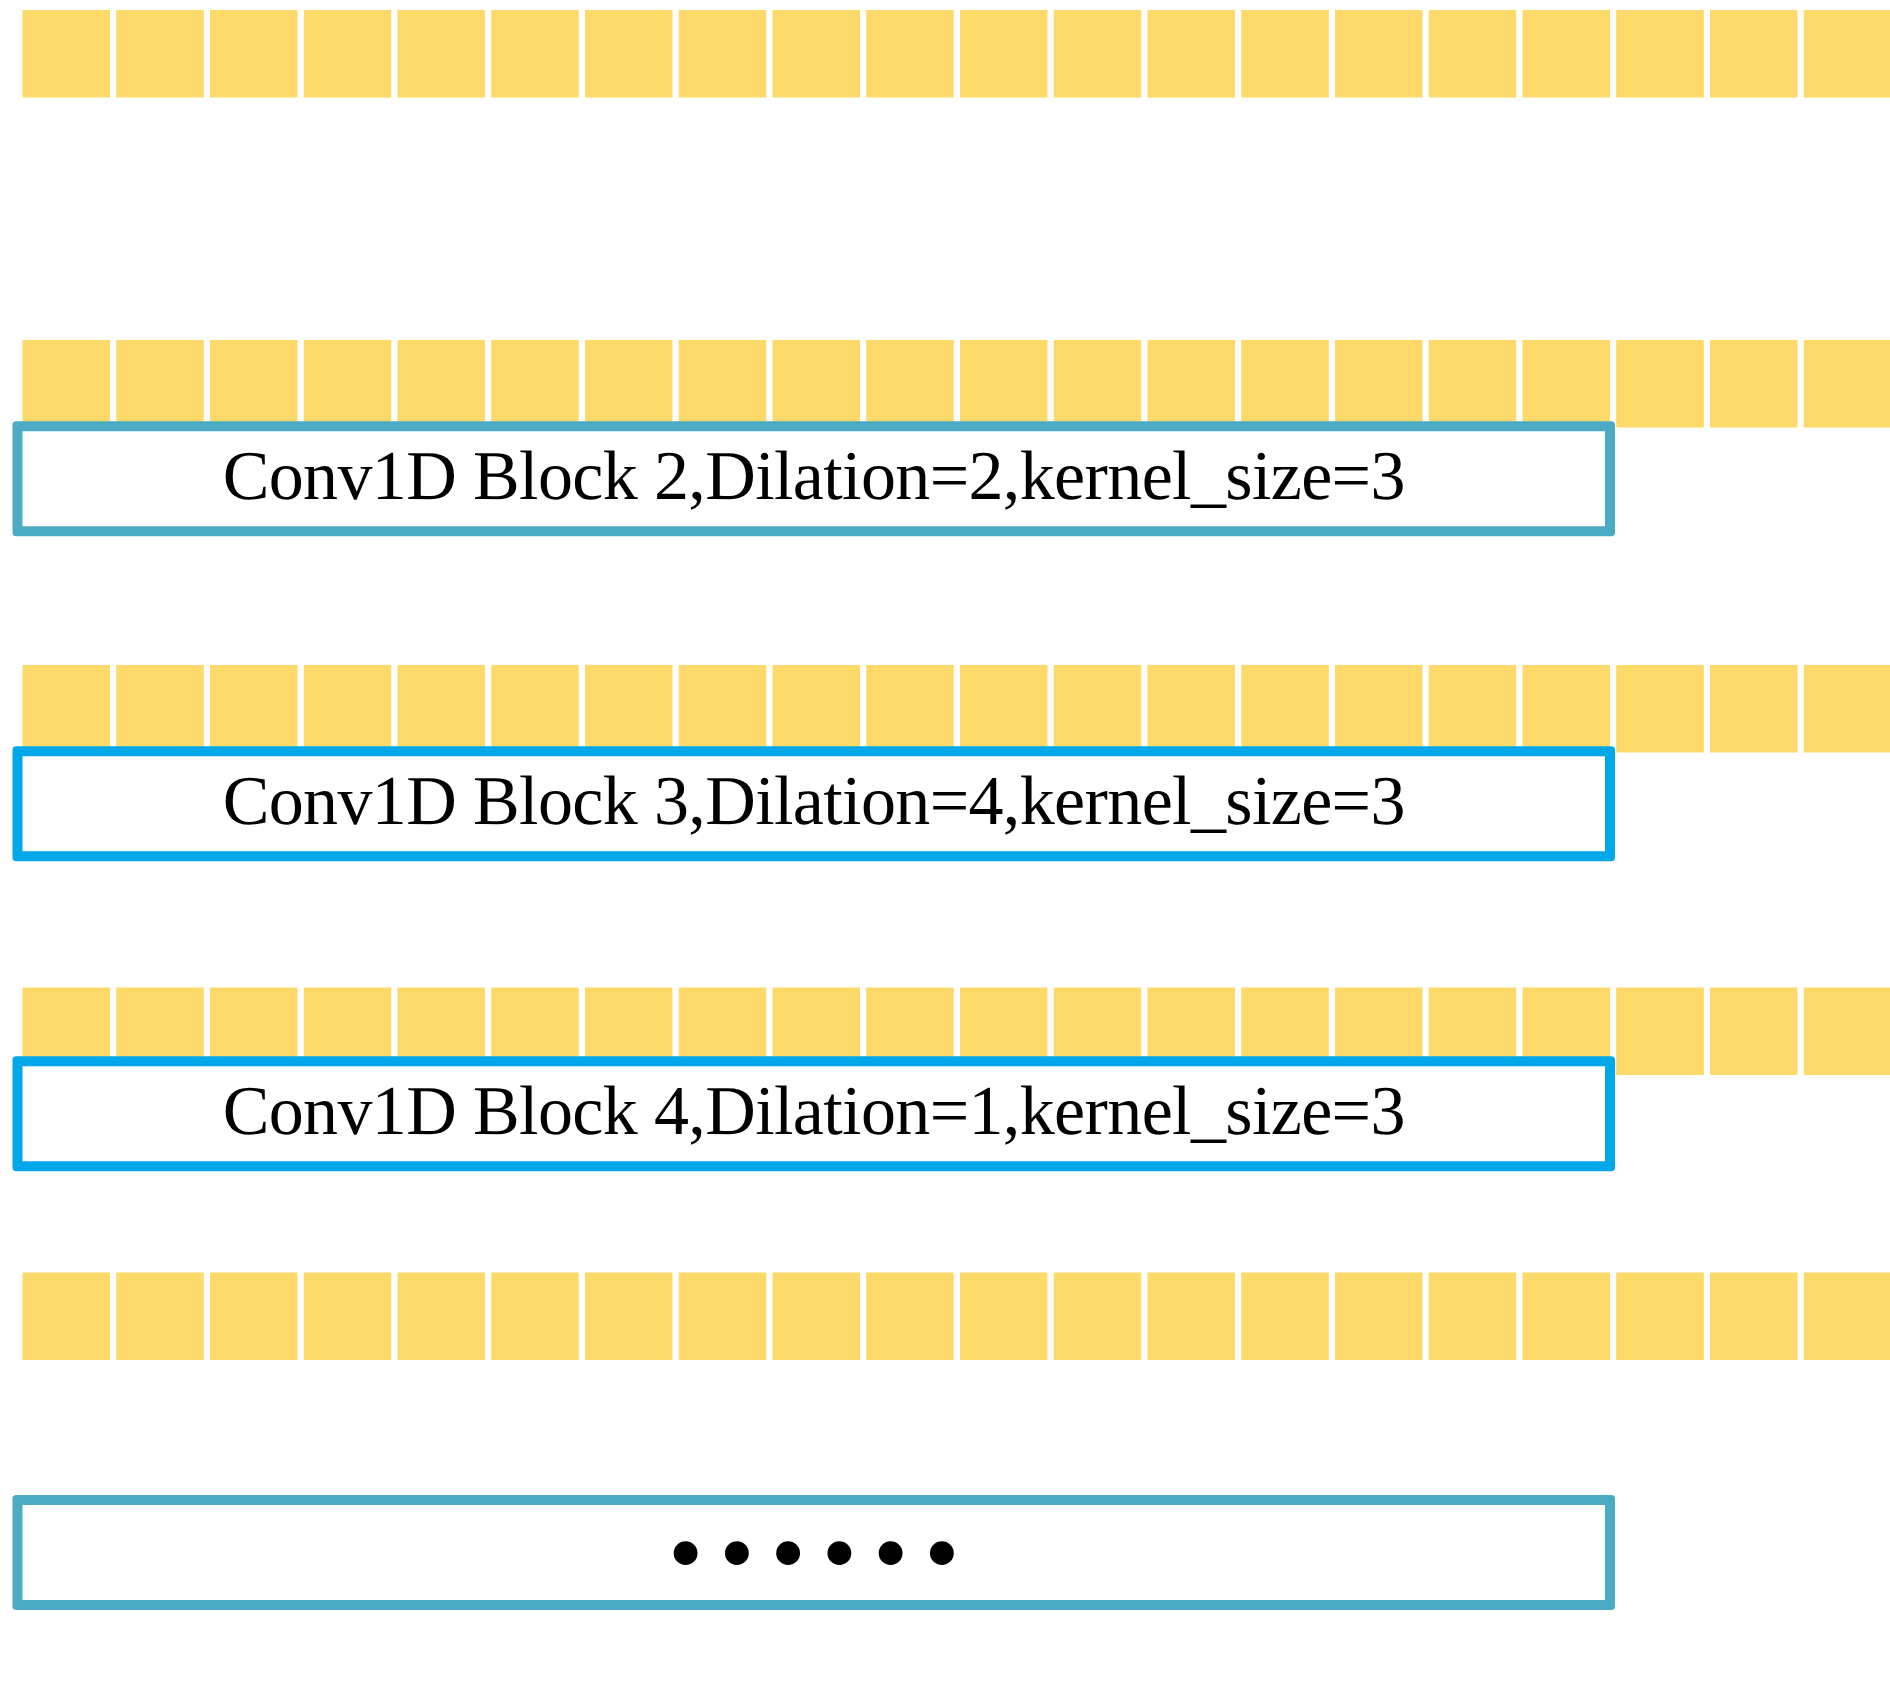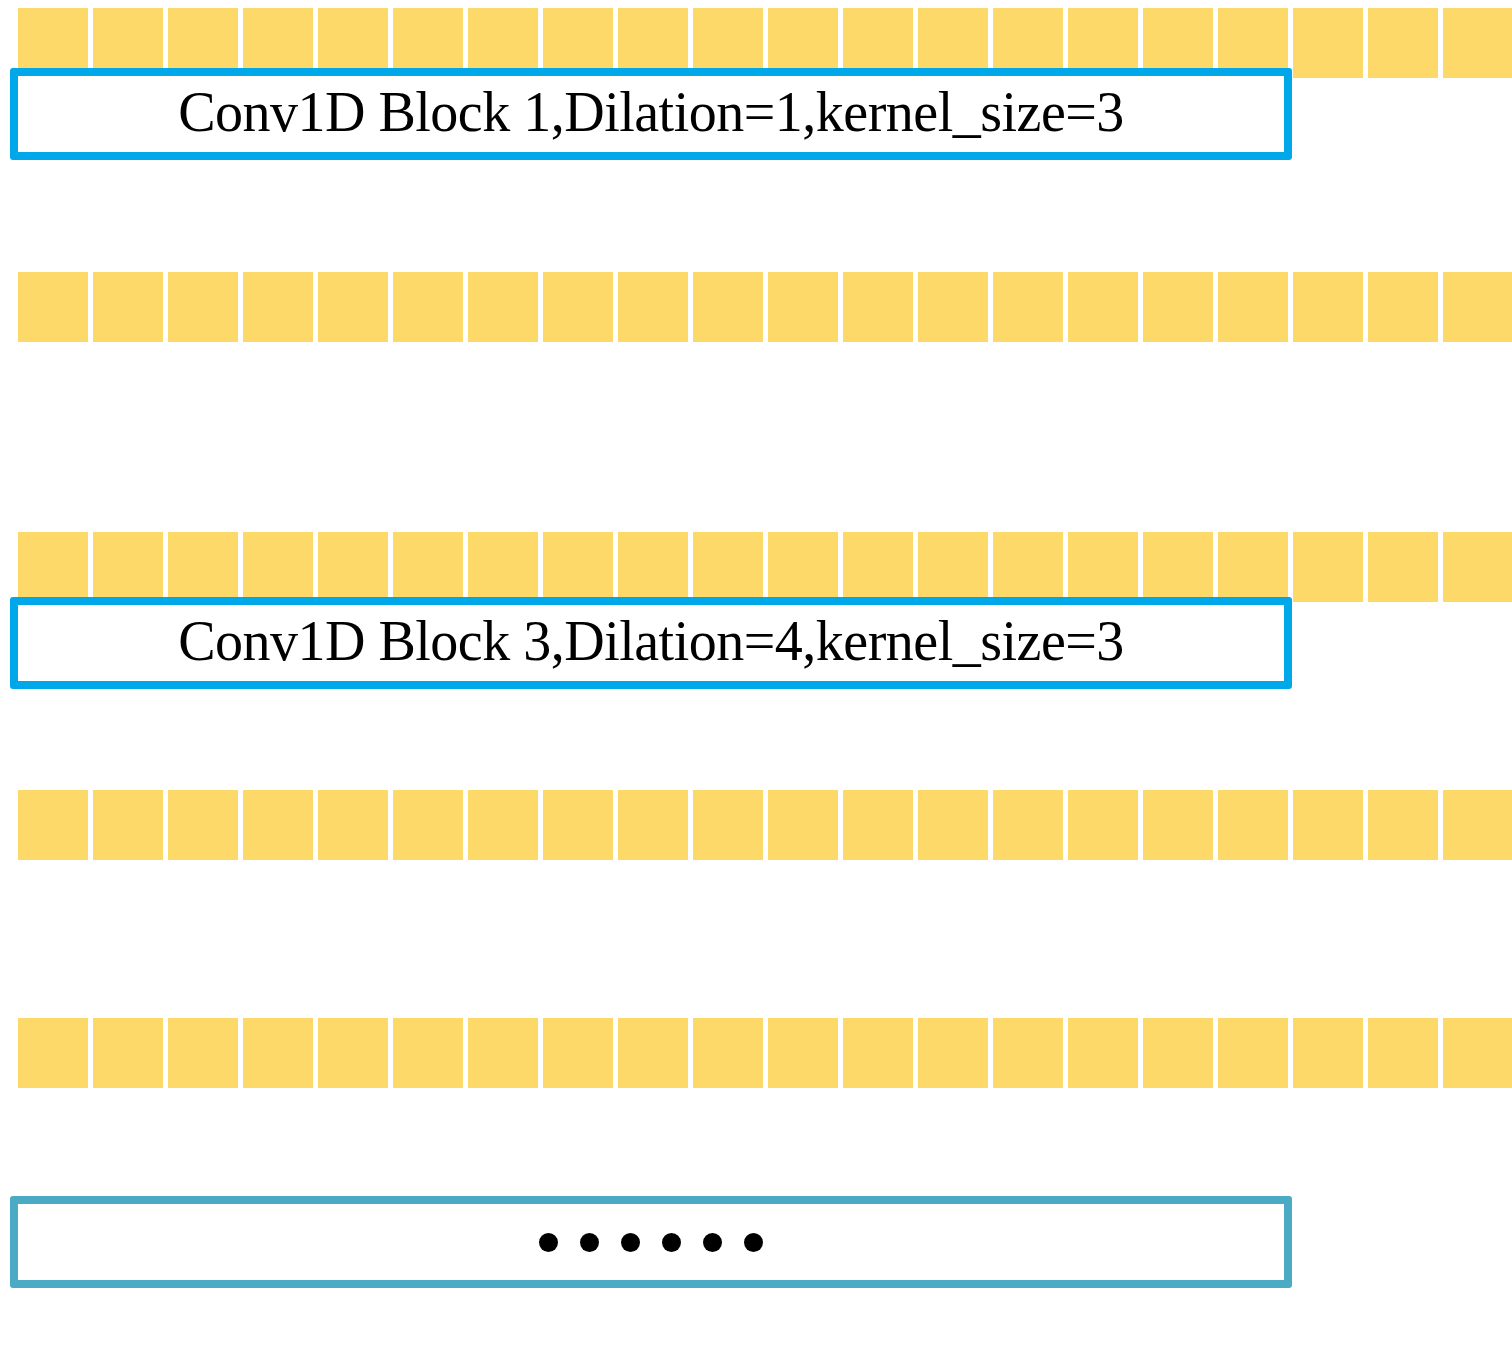--- a/index.html
+++ b/index.html
@@ -100,23 +100,20 @@
       <div class="token" style="left: 843px; background: rgb(252, 217, 104);"></div>
       <div class="token" style="left: 918px; background: rgb(252, 217, 104);"></div>
       <div class="token" style="left: 993px; background: rgb(252, 217, 104);"></div>
       <div class="token" style="left: 1068px; background: rgb(252, 217, 104);"></div>
       <div class="token" style="left: 1143px; background: rgb(252, 217, 104);"></div>
       <div class="token" style="left: 1218px; background: rgb(252, 217, 104);"></div>
       <div class="token" style="left: 1293px; background: rgb(252, 217, 104);"></div>
       <div class="token" style="left: 1368px; background: rgb(252, 217, 104);"></div>
       <div class="token" style="left: 1443px; background: rgb(252, 217, 104);"></div>
     </div>
-    <div class="conv-bar" style="top: 68px; border-color: rgb(0, 168, 234);">
-      <div class="conv-label">Conv1D Block 1,Dilation=1,kernel_size=3</div>
-    </div>
     <div class="token-strip" style="top: 272px;">
       <div class="token" style="left: 18px; background: rgb(252, 217, 104);"></div>
       <div class="token" style="left: 93px; background: rgb(252, 217, 104);"></div>
       <div class="token" style="left: 168px; background: rgb(252, 217, 104);"></div>
       <div class="token" style="left: 243px; background: rgb(252, 217, 104);"></div>
       <div class="token" style="left: 318px; background: rgb(252, 217, 104);"></div>
       <div class="token" style="left: 393px; background: rgb(252, 217, 104);"></div>
       <div class="token" style="left: 468px; background: rgb(252, 217, 104);"></div>
       <div class="token" style="left: 543px; background: rgb(252, 217, 104);"></div>
       <div class="token" style="left: 618px; background: rgb(252, 217, 104);"></div>
@@ -124,20 +121,23 @@
       <div class="token" style="left: 768px; background: rgb(252, 217, 104);"></div>
       <div class="token" style="left: 843px; background: rgb(252, 217, 104);"></div>
       <div class="token" style="left: 918px; background: rgb(252, 217, 104);"></div>
       <div class="token" style="left: 993px; background: rgb(252, 217, 104);"></div>
       <div class="token" style="left: 1068px; background: rgb(252, 217, 104);"></div>
       <div class="token" style="left: 1143px; background: rgb(252, 217, 104);"></div>
       <div class="token" style="left: 1218px; background: rgb(252, 217, 104);"></div>
       <div class="token" style="left: 1293px; background: rgb(252, 217, 104);"></div>
       <div class="token" style="left: 1368px; background: rgb(252, 217, 104);"></div>
       <div class="token" style="left: 1443px; background: rgb(252, 217, 104);"></div>
+    </div>
+    <div class="conv-bar" style="top: 337px; border-color: rgb(75, 171, 196);">
+      <div class="conv-label">Conv1D Block 2,Dilation=2,kernel_size=3</div>
     </div>
     <div class="token-strip" style="top: 532px;">
       <div class="token" style="left: 18px; background: rgb(252, 217, 104);"></div>
       <div class="token" style="left: 93px; background: rgb(252, 217, 104);"></div>
       <div class="token" style="left: 168px; background: rgb(252, 217, 104);"></div>
       <div class="token" style="left: 243px; background: rgb(252, 217, 104);"></div>
       <div class="token" style="left: 318px; background: rgb(252, 217, 104);"></div>
       <div class="token" style="left: 393px; background: rgb(252, 217, 104);"></div>
       <div class="token" style="left: 468px; background: rgb(252, 217, 104);"></div>
       <div class="token" style="left: 543px; background: rgb(252, 217, 104);"></div>
@@ -172,20 +172,23 @@
       <div class="token" style="left: 843px; background: rgb(252, 217, 104);"></div>
       <div class="token" style="left: 918px; background: rgb(252, 217, 104);"></div>
       <div class="token" style="left: 993px; background: rgb(252, 217, 104);"></div>
       <div class="token" style="left: 1068px; background: rgb(252, 217, 104);"></div>
       <div class="token" style="left: 1143px; background: rgb(252, 217, 104);"></div>
       <div class="token" style="left: 1218px; background: rgb(252, 217, 104);"></div>
       <div class="token" style="left: 1293px; background: rgb(252, 217, 104);"></div>
       <div class="token" style="left: 1368px; background: rgb(252, 217, 104);"></div>
       <div class="token" style="left: 1443px; background: rgb(252, 217, 104);"></div>
     </div>
+    <div class="conv-bar" style="top: 845px; border-color: rgb(0, 168, 234);">
+      <div class="conv-label">Conv1D Block 4,Dilation=1,kernel_size=3</div>
+    </div>
     <div class="token-strip" style="top: 1018px;">
       <div class="token" style="left: 18px; background: rgb(252, 217, 104);"></div>
       <div class="token" style="left: 93px; background: rgb(252, 217, 104);"></div>
       <div class="token" style="left: 168px; background: rgb(252, 217, 104);"></div>
       <div class="token" style="left: 243px; background: rgb(252, 217, 104);"></div>
       <div class="token" style="left: 318px; background: rgb(252, 217, 104);"></div>
       <div class="token" style="left: 393px; background: rgb(252, 217, 104);"></div>
       <div class="token" style="left: 468px; background: rgb(252, 217, 104);"></div>
       <div class="token" style="left: 543px; background: rgb(252, 217, 104);"></div>
       <div class="token" style="left: 618px; background: rgb(252, 217, 104);"></div>

